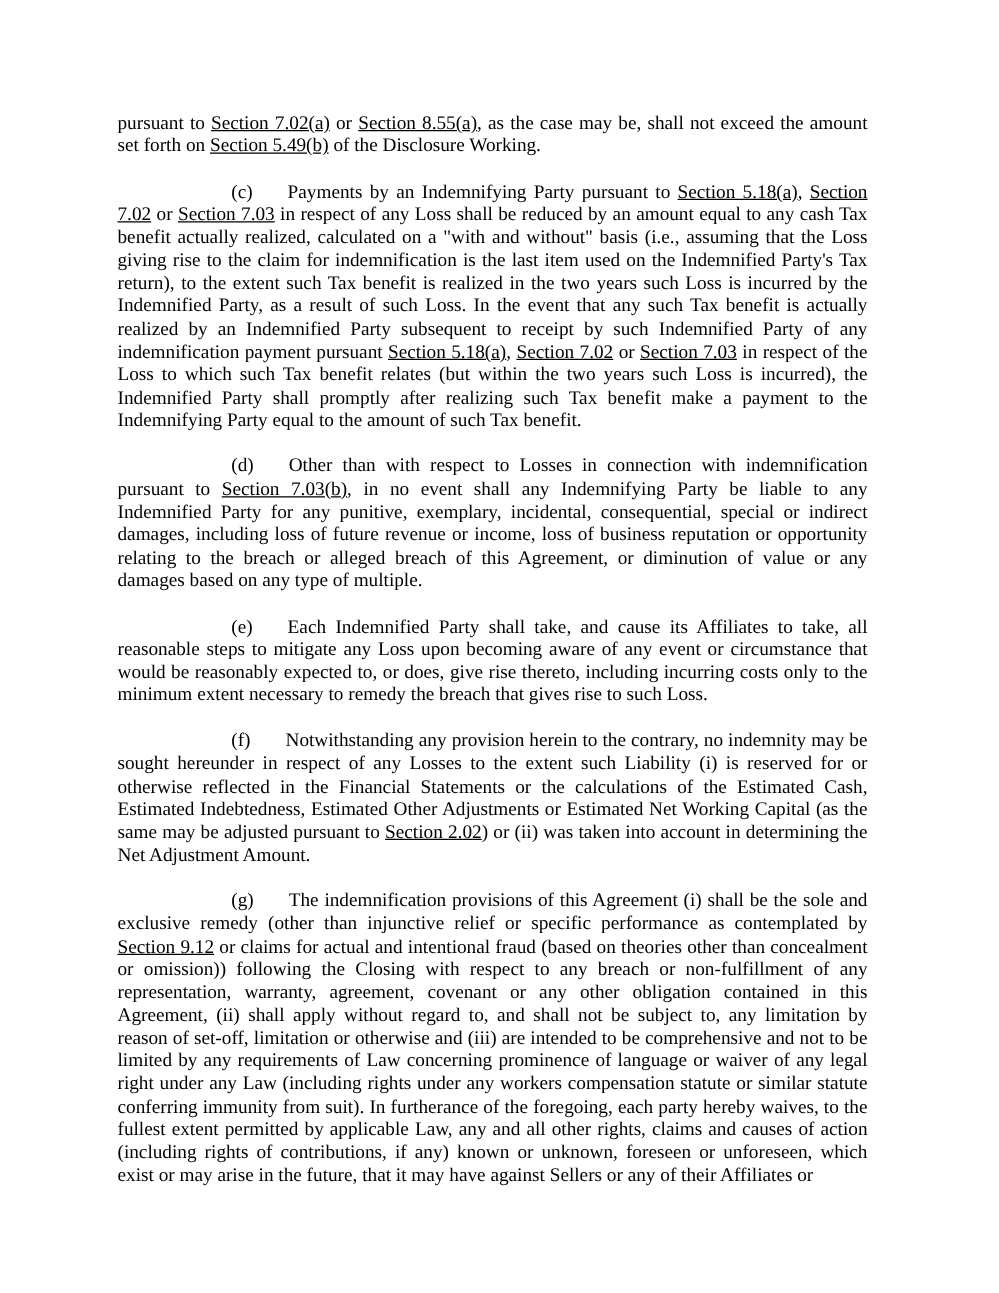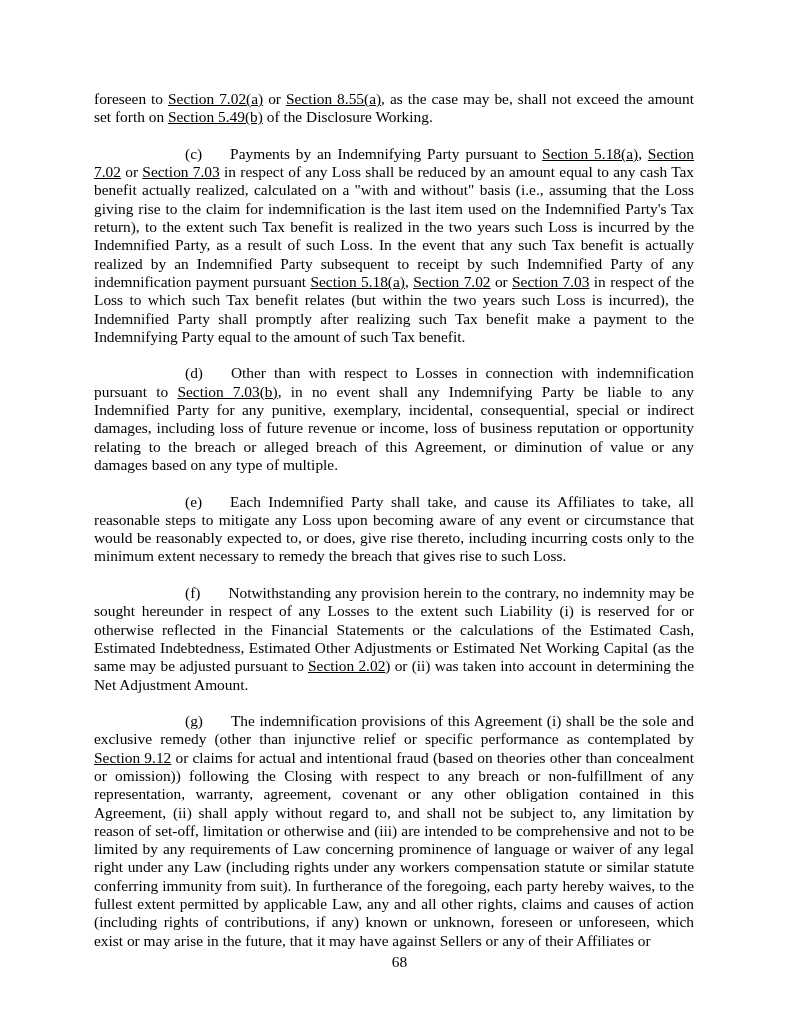--- a/index.html
+++ b/index.html
@@ -39,21 +39,20 @@
     text-align: center;
     font-size: 15.4px;
     line-height: 18.3px;
   }
 </style>
 </head>
 <body>
 
 <div class="page">
   <div class="content">
-      <div class="para"><span>foreseen to </span><span class="uline">Section 7.02(a)</span><span> or </span><span class="uline">Section 8.55(a)</span><span>, as the case may be, shall not exceed the amount set forth on </span><span class="uline">Section 5.49(b)</span><span> of the Disclosure Working.</span></div>
+      <div class="para"><span>pursuant to </span><span class="uline">Section 7.02(a)</span><span> or </span><span class="uline">Section 8.55(a)</span><span>, as the case may be, shall not exceed the amount set forth on </span><span class="uline">Section 5.49(b)</span><span> of the Disclosure Working.</span></div>
       <div class="para lettered"><span>(c)</span><span class="tab"></span><span>Payments by an Indemnifying Party pursuant to </span><span class="uline">Section 5.18(a)</span><span>, </span><span class="uline">Section 7.02</span><span> or </span><span class="uline">Section 7.03</span><span> in respect of any Loss shall be reduced by an amount equal to any cash Tax benefit actually realized, calculated on a "with and without" basis (i.e., assuming that the Loss giving rise to the claim for indemnification is the last item used on the Indemnified Party's Tax return), to the extent such Tax benefit is realized in the two years such Loss is incurred by the Indemnified Party, as a result of such Loss. In the event that any such Tax benefit is actually realized by an Indemnified Party subsequent to receipt by such Indemnified Party of any indemnification payment pursuant </span><span class="uline">Section 5.18(a)</span><span>, </span><span class="uline">Section 7.02</span><span> or </span><span class="uline">Section 7.03</span><span> in respect of the Loss to which such Tax benefit relates (but within the two years such Loss is incurred), the Indemnified Party shall promptly after realizing such Tax benefit make a payment to the Indemnifying Party equal to the amount of such Tax benefit.</span></div>
       <div class="para lettered"><span>(d)</span><span class="tab"></span><span>Other than with respect to Losses in connection with indemnification pursuant to </span><span class="uline">Section 7.03(b)</span><span>, in no event shall any Indemnifying Party be liable to any Indemnified Party for any punitive, exemplary, incidental, consequential, special or indirect damages, including loss of future revenue or income, loss of business reputation or opportunity relating to the breach or alleged breach of this Agreement, or diminution of value or any damages based on any type of multiple.</span></div>
       <div class="para lettered"><span>(e)</span><span class="tab"></span><span>Each Indemnified Party shall take, and cause its Affiliates to take, all reasonable steps to mitigate any Loss upon becoming aware of any event or circumstance that would be reasonably expected to, or does, give rise thereto, including incurring costs only to the minimum extent necessary to remedy the breach that gives rise to such Loss.</span></div>
       <div class="para lettered"><span>(f)</span><span class="tab"></span><span>Notwithstanding any provision herein to the contrary, no indemnity may be sought hereunder in respect of any Losses to the extent such Liability (i) is reserved for or otherwise reflected in the Financial Statements or the calculations of the Estimated Cash, Estimated Indebtedness, Estimated Other Adjustments or Estimated Net Working Capital (as the same may be adjusted pursuant to </span><span class="uline">Section 2.02</span><span>) or (ii) was taken into account in determining the Net Adjustment Amount.</span></div>
       <div class="para lettered"><span>(g)</span><span class="tab"></span><span>The indemnification provisions of this Agreement (i) shall be the sole and exclusive remedy (other than injunctive relief or specific performance as contemplated by </span><span class="uline">Section 9.12</span><span> or claims for actual and intentional fraud (based on theories other than concealment or omission)) following the Closing with respect to any breach or non-fulfillment of any representation, warranty, agreement, covenant or any other obligation contained in this Agreement, (ii) shall apply without regard to, and shall not be subject to, any limitation by reason of set-off, limitation or otherwise and (iii) are intended to be comprehensive and not to be limited by any requirements of Law concerning prominence of language or waiver of any legal right under any Law (including rights under any workers compensation statute or similar statute conferring immunity from suit).  In furtherance of the foregoing, each party hereby waives, to the fullest extent permitted by applicable Law, any and all other rights, claims and causes of action (including rights of contributions, if any) known or unknown, foreseen or unforeseen, which exist or may arise in the future, that it may have against Sellers or any of their Affiliates or</span></div>
     </div>
-  <div class="footer">68</div>
 </div>
 
 </body></html>

